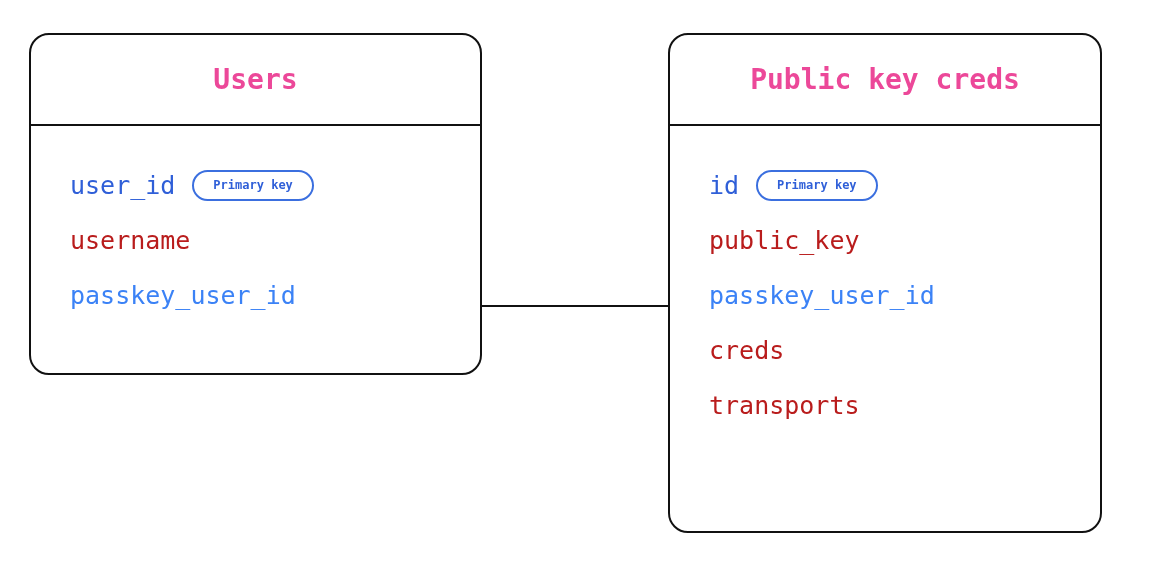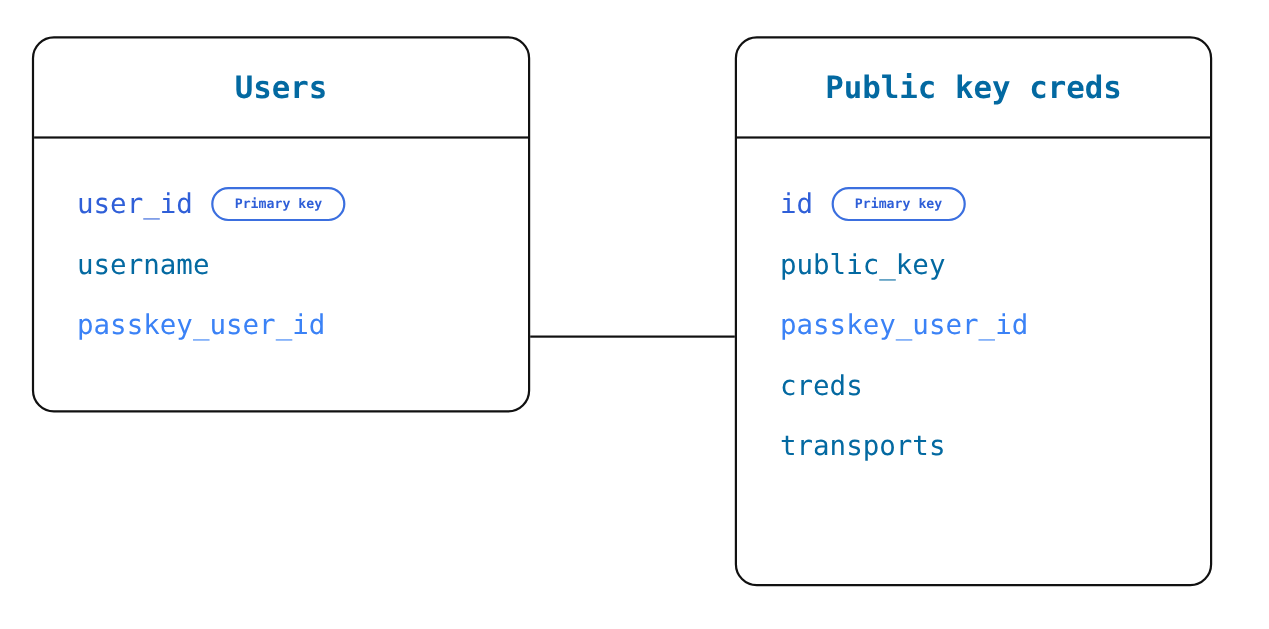--- a/index.html
+++ b/index.html
@@ -46,21 +46,21 @@
     height: 91px;
     display: flex;
     align-items: center;
     justify-content: center;
     border-bottom: 2px solid #111111;
   }
 
   .entity-title {
     font-size: 28px;
     font-weight: bold;
-    color: #0369a1;
+    color: #ec4899;
     letter-spacing: 0px;
     line-height: 1;
     white-space: nowrap;
     text-align: center;
   }
 
   .entity-body {
     box-sizing: border-box;
     padding: 32px 0 0 0;
     text-align: center;
@@ -75,21 +75,21 @@
   }
 
   .field-name {
     font-size: 25px;
     line-height: 1;
     color: #1a1a1a;
     white-space: nowrap;
   }
   .field-name.key   { color: #2f5fd8; }
   .field-name.fk    { color: #3b82f6; }
-  .field-name.plain { color: #0369a1; }
+  .field-name.plain { color: #b91c1c; }
 
   .badge-pk {
     margin-left: 17px;
     box-sizing: border-box;
     border: 2px solid #3b6fdf;
     border-radius: 999px;
     color: #2f5fd8;
     font-size: 12px;
     font-weight: bold;
     line-height: 1;

